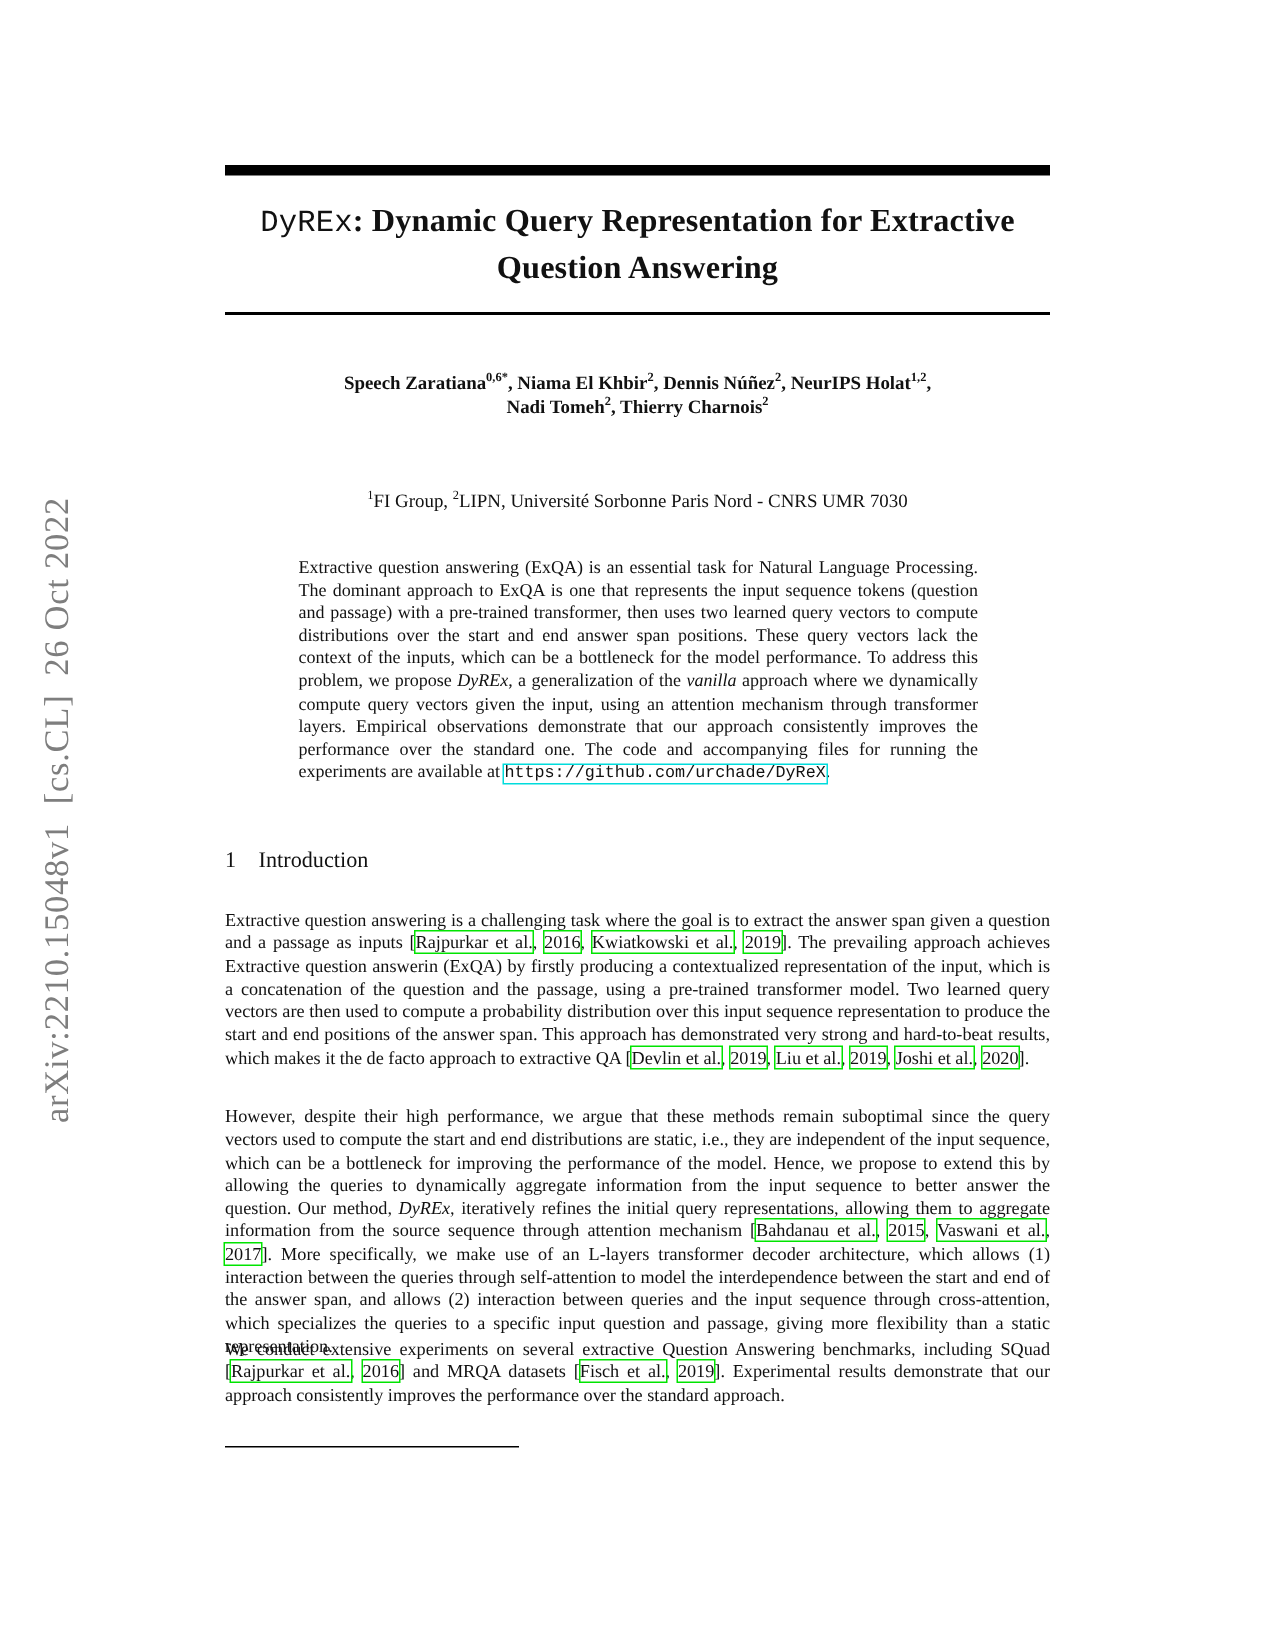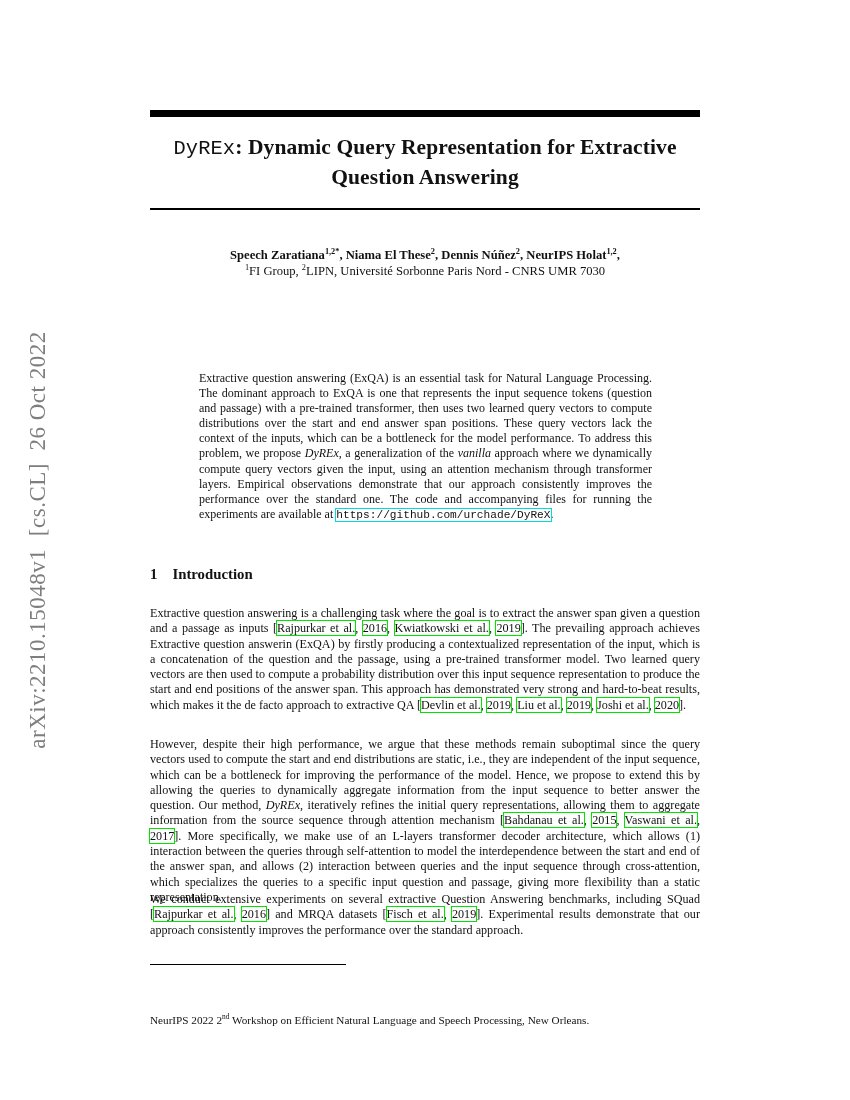--- a/index.html
+++ b/index.html
@@ -17,27 +17,27 @@
   .page > div, .page > h1{position:absolute;left:0;right:0;margin:0;}
   .rule-thick{top:110px;height:7px;background:#000;}
   .rule-thin{top:208px;height:2px;background:#000;}
   .title{
     top:133px;text-align:center;font-size:21.5px;font-weight:bold;
     line-height:29px;letter-spacing:.1px;
   }
   .seg-mono-title{font-family:"Liberation Mono",monospace;font-weight:normal;font-size:.95em;}
   .authors{top:248px;text-align:center;font-size:12.6px;line-height:15.6px;}
   .author-line{font-weight:bold;}
-  .affiliation{font-weight:normal;}
+  .affiliation{font-weight:normal;margin-top:48px;}
   .abstract-title{top:330px;text-align:center;font-size:14.5px;font-weight:bold;}
   .abstract-body{
     top:371px;left:49px !important;right:auto;width:453px;
     text-align:justify;font-size:12px;line-height:15.1px;
   }
-  .section-heading{top:566px;font-size:14.8px;font-weight:bold;}
+  .section-heading{top:566px;font-size:14.8px;font-weight:normal;}
   .sec-num{display:inline-block;margin-right:15px;}
   .para{text-align:justify;font-size:12.15px;line-height:15.3px;}
   .para1{top:606px;}
   .para2{top:737px;}
   .para3{top:892px;}
   .footnote-rule{top:964px;width:196px;right:auto;height:1px;background:#000;}
   .footnote{top:969px;font-size:10.8px;text-indent:19px;}
   .footer{top:1014px;font-size:11.2px;}
   .seg-plain{}
   .seg-italic{font-style:italic;}
@@ -53,29 +53,29 @@
 <body>
 
 <div class="sidebar">arXiv:2210.15048v1  [cs.CL]  26 Oct 2022</div>
 
 <div class="page">
   <div class="rule-thick"></div>
   <h1 class="title"><span class="seg-mono-title">DyREx</span><span class="seg-plain">: Dynamic Query Representation for Extractive Question Answering</span></h1>
   <div class="rule-thin"></div>
 
   <div class="authors">
-    <div class="author-line"><span class="seg-plain">Speech Zaratiana</span><span class="seg-sup">1,2*</span><span class="seg-plain">, Niama El These</span><span class="seg-sup">2</span><span class="seg-plain">, Dennis Núñez</span><span class="seg-sup">2</span><span class="seg-plain">, NeurIPS Holat</span><span class="seg-sup">1,2</span><span class="seg-plain">,</span></div>
+    <div class="author-line"><span class="seg-plain">Speech Zaratiana</span><span class="seg-sup">0,6*</span><span class="seg-plain">, Niama El Khbir</span><span class="seg-sup">2</span><span class="seg-plain">, Dennis Núñez</span><span class="seg-sup">2</span><span class="seg-plain">, NeurIPS Holat</span><span class="seg-sup">1,2</span><span class="seg-plain">,</span></div>
+    <div class="author-line"><span class="seg-plain">Nadi Tomeh</span><span class="seg-sup">2</span><span class="seg-plain">, Thierry Charnois</span><span class="seg-sup">2</span></div>
     <div class="affiliation"><span class="seg-sup">1</span><span class="seg-plain">FI Group, </span><span class="seg-sup">2</span><span class="seg-plain">LIPN, Université Sorbonne Paris Nord - CNRS UMR 7030</span></div>
   </div>
 
   <div class="abstract-body"><span class="seg-plain">Extractive question answering (ExQA) is an essential task for Natural Language Processing.  The dominant approach to ExQA is one that represents the input sequence tokens (question and passage) with a pre-trained transformer, then uses two learned query vectors to compute distributions over the start and end answer span positions. These query vectors lack the context of the inputs, which can be a bottleneck for the model performance. To address this problem, we propose </span><span class="seg-italic">DyREx</span><span class="seg-plain">, a generalization of the </span><span class="seg-italic">vanilla</span><span class="seg-plain"> approach where we dynamically compute query vectors given the input, using an attention mechanism through transformer layers. Empirical observations demonstrate that our approach consistently improves the performance over the standard one. The code and accompanying files for running the experiments are available at </span><span class="seg-link">https://github.com/urchade/DyReX</span><span class="seg-plain">.</span></div>
 
   <div class="section-heading">
     <span class="sec-num">1</span><span>Introduction</span>
   </div>
 
   <div class="para para1"><span class="seg-plain">Extractive question answering is a challenging task where the goal is to extract the answer span given a question and a passage as inputs [</span><span class="seg-cite">Rajpurkar et al.</span><span class="seg-plain">, </span><span class="seg-cite">2016</span><span class="seg-plain">, </span><span class="seg-cite">Kwiatkowski et al.</span><span class="seg-plain">, </span><span class="seg-cite">2019</span><span class="seg-plain">]. The prevailing approach achieves Extractive question answerin (ExQA) by firstly producing a contextualized representation of the input, which is a concatenation of the question and the passage, using a pre-trained transformer model. Two learned query vectors are then used to compute a probability distribution over this input sequence representation to produce the start and end positions of the answer span. This approach has demonstrated very strong and hard-to-beat results, which makes it the de facto approach to extractive QA [</span><span class="seg-cite">Devlin et al.</span><span class="seg-plain">, </span><span class="seg-cite">2019</span><span class="seg-plain">, </span><span class="seg-cite">Liu et al.</span><span class="seg-plain">, </span><span class="seg-cite">2019</span><span class="seg-plain">, </span><span class="seg-cite">Joshi et al.</span><span class="seg-plain">, </span><span class="seg-cite">2020</span><span class="seg-plain">].</span></div>
   <div class="para para2"><span class="seg-plain">However, despite their high performance, we argue that these methods remain suboptimal since the query vectors used to compute the start and end distributions are static, i.e., they are independent of the input sequence, which can be a bottleneck for improving the performance of the model. Hence, we propose to extend this by allowing the queries to dynamically aggregate information from the input sequence to better answer the question. Our method, </span><span class="seg-italic">DyREx</span><span class="seg-plain">, iteratively refines the initial query representations, allowing them to aggregate information from the source sequence through attention mechanism [</span><span class="seg-cite">Bahdanau et al.</span><span class="seg-plain">, </span><span class="seg-cite">2015</span><span class="seg-plain">, </span><span class="seg-cite">Vaswani et al.</span><span class="seg-plain">, </span><span class="seg-cite">2017</span><span class="seg-plain">]. More specifically, we make use of an L-layers transformer decoder architecture, which allows (1) interaction between the queries through self-attention to model the interdependence between the start and end of the answer span, and allows (2) interaction between queries and the input sequence through cross-attention, which specializes the queries to a specific input question and passage, giving more flexibility than a static representation.</span></div>
   <div class="para para3"><span class="seg-plain">We conduct extensive experiments on several extractive Question Answering benchmarks, including SQuad [</span><span class="seg-cite">Rajpurkar et al.</span><span class="seg-plain">, </span><span class="seg-cite">2016</span><span class="seg-plain">] and MRQA datasets [</span><span class="seg-cite">Fisch et al.</span><span class="seg-plain">, </span><span class="seg-cite">2019</span><span class="seg-plain">].  Experimental results demonstrate that our approach consistently improves the performance over the standard approach.</span></div>
 
   <div class="footnote-rule"></div>
-  <div class="footer"><span class="seg-plain">NeurIPS 2022 2</span><span class="seg-sup">nd</span><span class="seg-plain"> Workshop on Efficient Natural Language and Speech Processing, New Orleans.</span></div>
 </div>
 
 </body></html>

